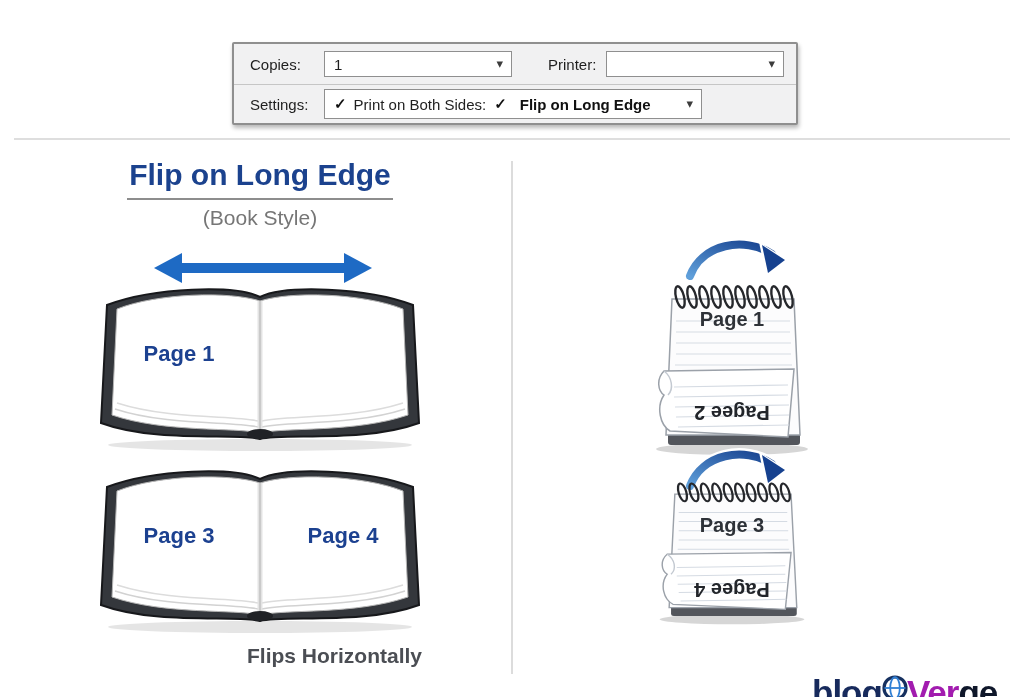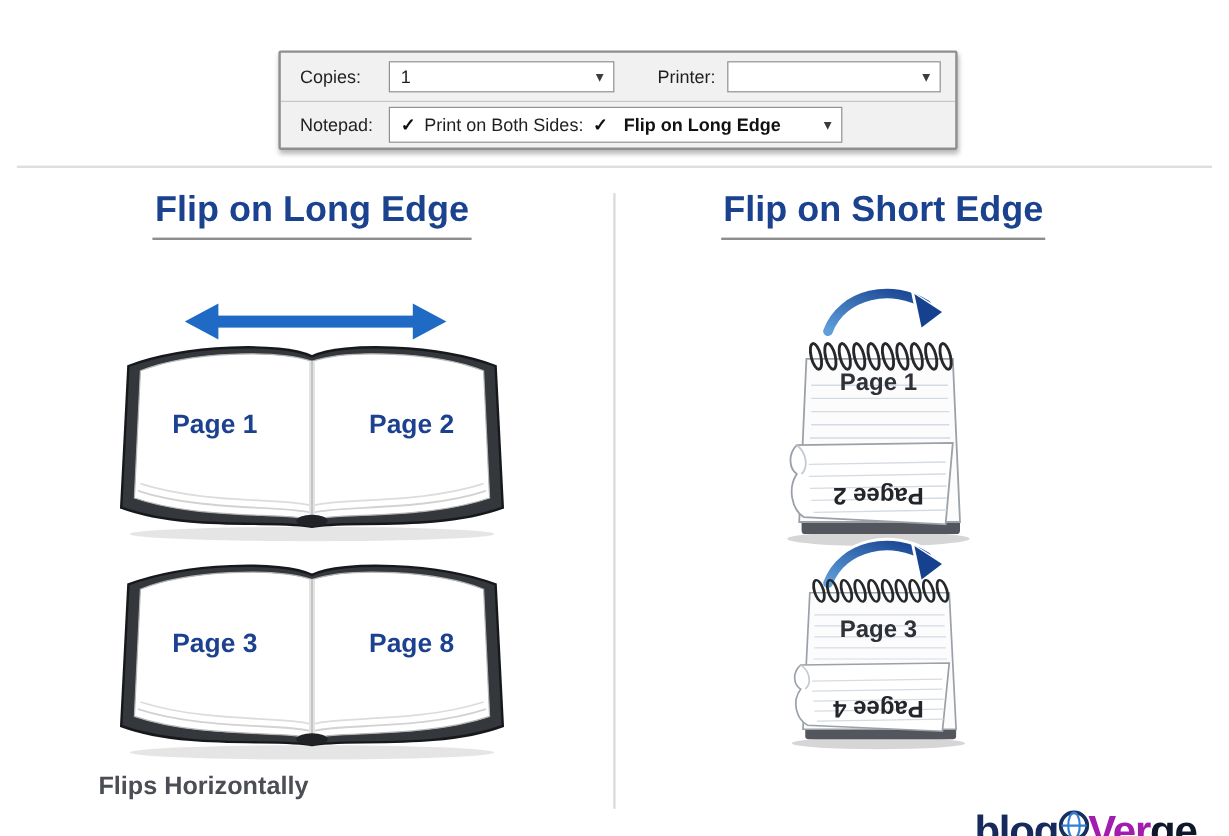--- a/index.html
+++ b/index.html
@@ -32,21 +32,21 @@
   .h-divider{position:absolute;left:14px;top:110px;width:996px;height:2px;background:#dedede;}
   .v-divider{position:absolute;left:511px;top:133px;width:2px;height:513px;background:#dcdcdc;}
 
   
   .panel-heading{position:absolute;width:340px;text-align:center;}
   .left-heading{left:90px;top:130px;}
   .right-heading{left:566px;top:130px;}
   .heading-title{display:inline-block;font-size:30px;font-weight:bold;color:#1b428e;
                  padding:0 2px 7px;border-bottom:2px solid #8d8d8d;line-height:1.1;}
   .heading-sub{font-size:21px;color:#767676;margin-top:6px;}
-  .caption{position:absolute;top:616px;width:340px;text-align:left;
+  .caption{position:absolute;top:616px;width:340px;text-align:right;
            font-size:21px;font-weight:bold;color:#4b4e54;}
   .left-caption{left:82px;}
   .right-caption{left:560px;}
 
   
   .book{position:absolute;width:330px;height:170px;}
   .book1{left:95px;top:255px;}
   .book2{left:95px;top:437px;}
   .page-label{position:absolute;top:58px;width:160px;text-align:center;
               font-size:22px;font-weight:bold;color:#1c4190;}
@@ -89,36 +89,37 @@
         <span>1</span>
         <span class="dd-arrow">▾</span>
       </div>
       <span class="dlg-label printer-label">Printer:</span>
       <div class="select-box printer-box">
         <span></span>
         <span class="dd-arrow">▾</span>
       </div>
     </div>
     <div class="dlg-row second">
-      <span class="dlg-label settings-label">Notepad:</span>
+      <span class="dlg-label settings-label">Settings:</span>
       <div class="select-box settings-box">
         <span class="chk">✓</span>
         <span>Print on Both Sides:</span>
         <span class="chk chk2">✓</span>
         <span class="settings-strong">Flip on Long Edge</span>
         <span class="dd-arrow">▾</span>
       </div>
     </div>
   </div>
 
   <div class="h-divider"></div>
   <div class="v-divider"></div>
 
   <div class="panel-heading left-heading">
     <div class="heading-title">Flip on Long Edge</div>
+    <div class="heading-sub">(Book Style)</div>
   </div>
 
   <svg class="arrow-straight" viewBox="0 0 222 36">
     <rect x="28" y="13" width="166" height="10" fill="#1e6ac4"></rect>
     <polygon points="30,3 30,33 2,18" fill="#1e6ac4"></polygon>
     <polygon points="192,3 192,33 220,18" fill="#1e6ac4"></polygon>
   </svg>
 
   <div class="book book1">
     <svg width="330" height="170" viewBox="0 0 330 170">
@@ -128,45 +129,43 @@
       <path d="M165,18 C195,8 268,10 308,26 L313,132 C260,150 190,144 165,150 Z" fill="#ffffff" stroke="#b5b5b5" stroke-width="1"></path>
       <path d="M22,120 C75,137 140,132 163,138" fill="none" stroke="#dcdcdc" stroke-width="1.5"></path>
       <path d="M20,126 C72,143 138,138 163,144" fill="none" stroke="#d2d2d2" stroke-width="1.5"></path>
       <path d="M308,120 C255,137 190,132 167,138" fill="none" stroke="#dcdcdc" stroke-width="1.5"></path>
       <path d="M310,126 C258,143 192,138 167,144" fill="none" stroke="#d2d2d2" stroke-width="1.5"></path>
       <line x1="165" y1="18" x2="165" y2="150" stroke="#e3e3e3" stroke-width="5"></line>
       <line x1="165" y1="18" x2="165" y2="150" stroke="#c4c4c4" stroke-width="1.6"></line>
       <ellipse cx="165" cy="151" rx="13" ry="5" fill="#202226"></ellipse>
     </svg>
     <div class="page-label page-left">Page 1</div>
-    <div class="page-label page-right">Page 2</div>
   </div>
 
   <div class="book book2">
     <svg width="330" height="170" viewBox="0 0 330 170">
       <ellipse cx="165" cy="162" rx="152" ry="6" fill="rgba(0,0,0,0.10)"></ellipse>
       <path d="M165,14 C140,2 60,4 12,22 L6,140 C60,160 140,150 165,156 C190,150 270,160 324,140 L318,22 C270,4 190,2 165,14 Z" fill="#34373c" stroke="#17181b" stroke-width="2"></path>
       <path d="M165,18 C135,8 62,10 22,26 L17,132 C70,150 140,144 165,150 Z" fill="#ffffff" stroke="#b5b5b5" stroke-width="1"></path>
       <path d="M165,18 C195,8 268,10 308,26 L313,132 C260,150 190,144 165,150 Z" fill="#ffffff" stroke="#b5b5b5" stroke-width="1"></path>
       <path d="M22,120 C75,137 140,132 163,138" fill="none" stroke="#dcdcdc" stroke-width="1.5"></path>
       <path d="M20,126 C72,143 138,138 163,144" fill="none" stroke="#d2d2d2" stroke-width="1.5"></path>
       <path d="M308,120 C255,137 190,132 167,138" fill="none" stroke="#dcdcdc" stroke-width="1.5"></path>
       <path d="M310,126 C258,143 192,138 167,144" fill="none" stroke="#d2d2d2" stroke-width="1.5"></path>
       <line x1="165" y1="18" x2="165" y2="150" stroke="#e3e3e3" stroke-width="5"></line>
       <line x1="165" y1="18" x2="165" y2="150" stroke="#c4c4c4" stroke-width="1.6"></line>
       <ellipse cx="165" cy="151" rx="13" ry="5" fill="#202226"></ellipse>
     </svg>
     <div class="page-label page-left">Page 3</div>
-    <div class="page-label page-right">Page 8</div>
+    <div class="page-label page-right">Page 4</div>
   </div>
 
   <div class="caption left-caption">Flips Horizontally</div>
 
   <div class="panel-heading right-heading">
-    <div class="heading-title">Flip on Short Edge</div>
   </div>
 
   <svg class="arrow-curved ac1" viewBox="0 0 110 46">
     <defs>
       <linearGradient id="g1" x1="0" y1="1" x2="1" y2="0">
         <stop offset="0" stop-color="#5f9fda"></stop>
           <stop offset="1" stop-color="#16418f"></stop>
       </linearGradient>
     </defs>
     <path d="M8,42 C20,10 62,2 90,20" fill="none" stroke="#ffffff" stroke-width="13" stroke-linecap="round"></path>

